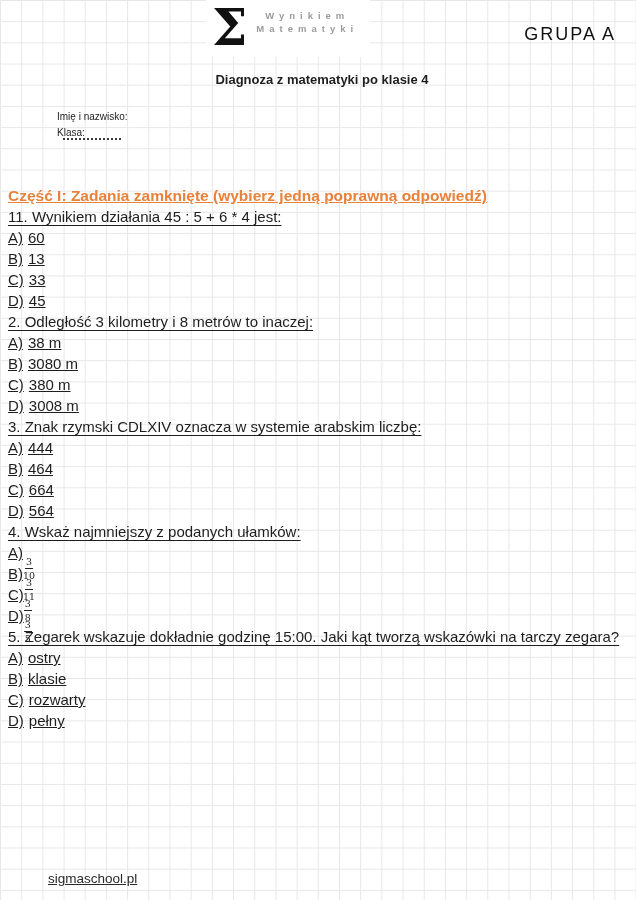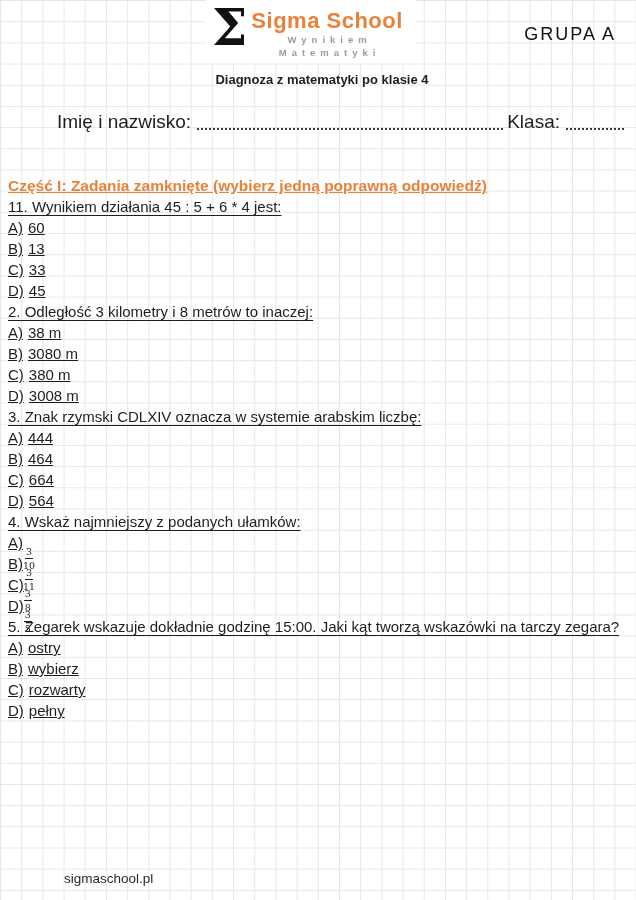--- a/index.html
+++ b/index.html
@@ -33,22 +33,22 @@
   .logo-name { font-weight:bold; font-size:22px; line-height:24px; letter-spacing:0.5px; }
   .logo-sub { font-size:9.5px; line-height:13px; letter-spacing:5px; font-weight:bold; text-indent:5px; }
   .group-label {
     position:absolute; right:20px; top:24px;
     font-size:18px; letter-spacing:2px; color:#111;
   }
 
   
   .doc-title { text-align:center; margin-top:10px; font-weight:bold; font-size:13px;padding-left:8px; }
   .name-row {
-    display:flex; align-items:flex-end;
-    margin:24px 12px 0 57px; font-size:19px; white-space:nowrap;
+    display:flex; align-items:flex-start;
+    margin:24px 12px 0 57px; font-size:10px; white-space:nowrap;flex-direction:column;
   }
   .dots { border-bottom:2px dotted #3a3a3a; margin:0 4px 3px 6px; }
   .dots.grow { flex:1; }
   .dots.short { width:58px; margin-right:0; }
 
   
   .section-heading {
     margin:42px 8px 0 8px;
     font-weight:bold; font-size:15.5px; line-height:21px;text-decoration:underline;
   }
@@ -63,32 +63,31 @@
   .opt { height:21px; white-space:nowrap;text-decoration:underline; }
   .opt .opt-label { margin-right:5px; }
   .frac {
     display:inline-flex; flex-direction:column; align-items:center;
     font-family:"DejaVu Serif", serif;
     font-size:9.5px; line-height:1; vertical-align:-7px;
   }
   .frac .num { padding:0 1px 1.5px 1px; border-bottom:1px solid #222; }
   .frac .den { padding-top:1.5px;text-align:center; }
 
-  .footer { position:absolute; left:64px; bottom:14px; font-size:13.5px; color:#2a2a2a; }
+  .footer { position:absolute; left:48px; bottom:14px; font-size:13.5px; color:#2a2a2a;text-decoration:underline; }
 </style>
 </head>
 <body>
 
 <div class="page">
 
   <div class="header">
     <div class="logo">
       <span class="sigma">Σ</span>
       <span class="logo-text">
-        <span class="logo-name" style="color:#e8813a">Sigma School</span>
         <span class="logo-sub" style="color:#9c9c9c">Wynikiem</span>
         <span class="logo-sub" style="color:#9c9c9c">Matematyki</span>
       </span>
     </div>
     <div class="group-label">GRUPA A</div>
   </div>
 
   <div class="doc-title">Diagnoza z matematyki po klasie 4</div>
 
   <div class="name-row">
@@ -142,21 +141,21 @@
           </span></div>
       <div class="opt"><span>D)</span><span class="frac">
             <span class="num">3</span>
             <span class="den">5</span>
           </span></div>
     </div>
 
     <div class="question-block">
       <div><span class="q-text">5. Zegarek wskazuje dokładnie godzinę 15:00. Jaki kąt tworzą wskazówki na tarczy zegara?</span></div>
       <div class="opt"><span class="opt-label">A)</span><span>ostry</span></div>
-      <div class="opt"><span class="opt-label">B)</span><span>wybierz</span></div>
+      <div class="opt"><span class="opt-label">B)</span><span>klasie</span></div>
       <div class="opt"><span class="opt-label">C)</span><span>rozwarty</span></div>
       <div class="opt"><span class="opt-label">D)</span><span>pełny</span></div>
     </div>
 
   </div>
 
   <div class="footer">sigmaschool.pl</div>
 
 </div>
 

